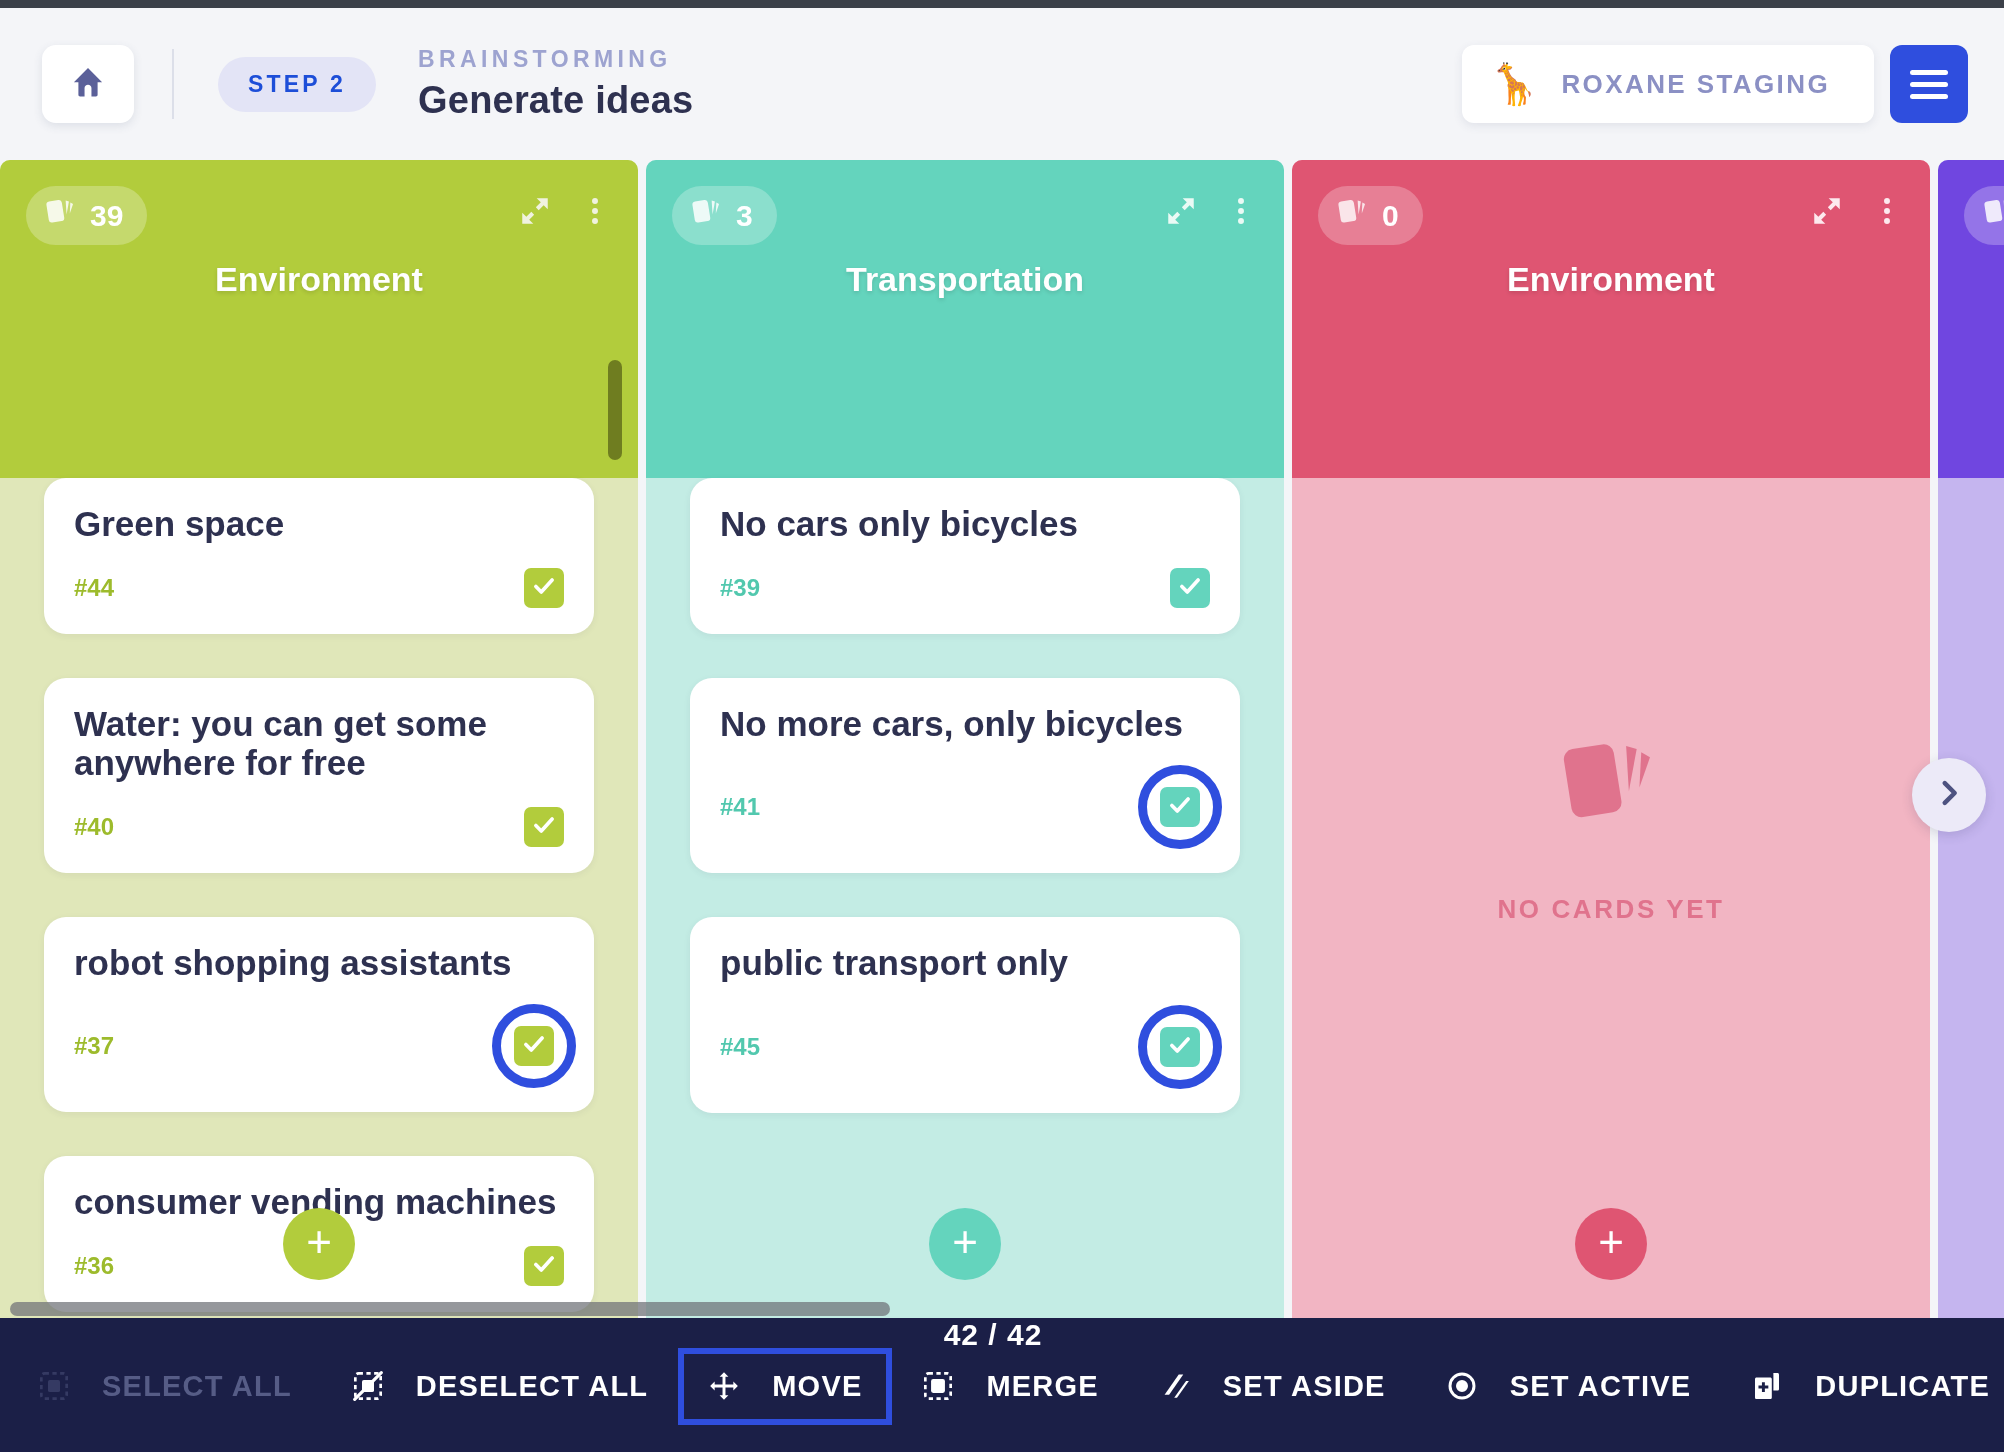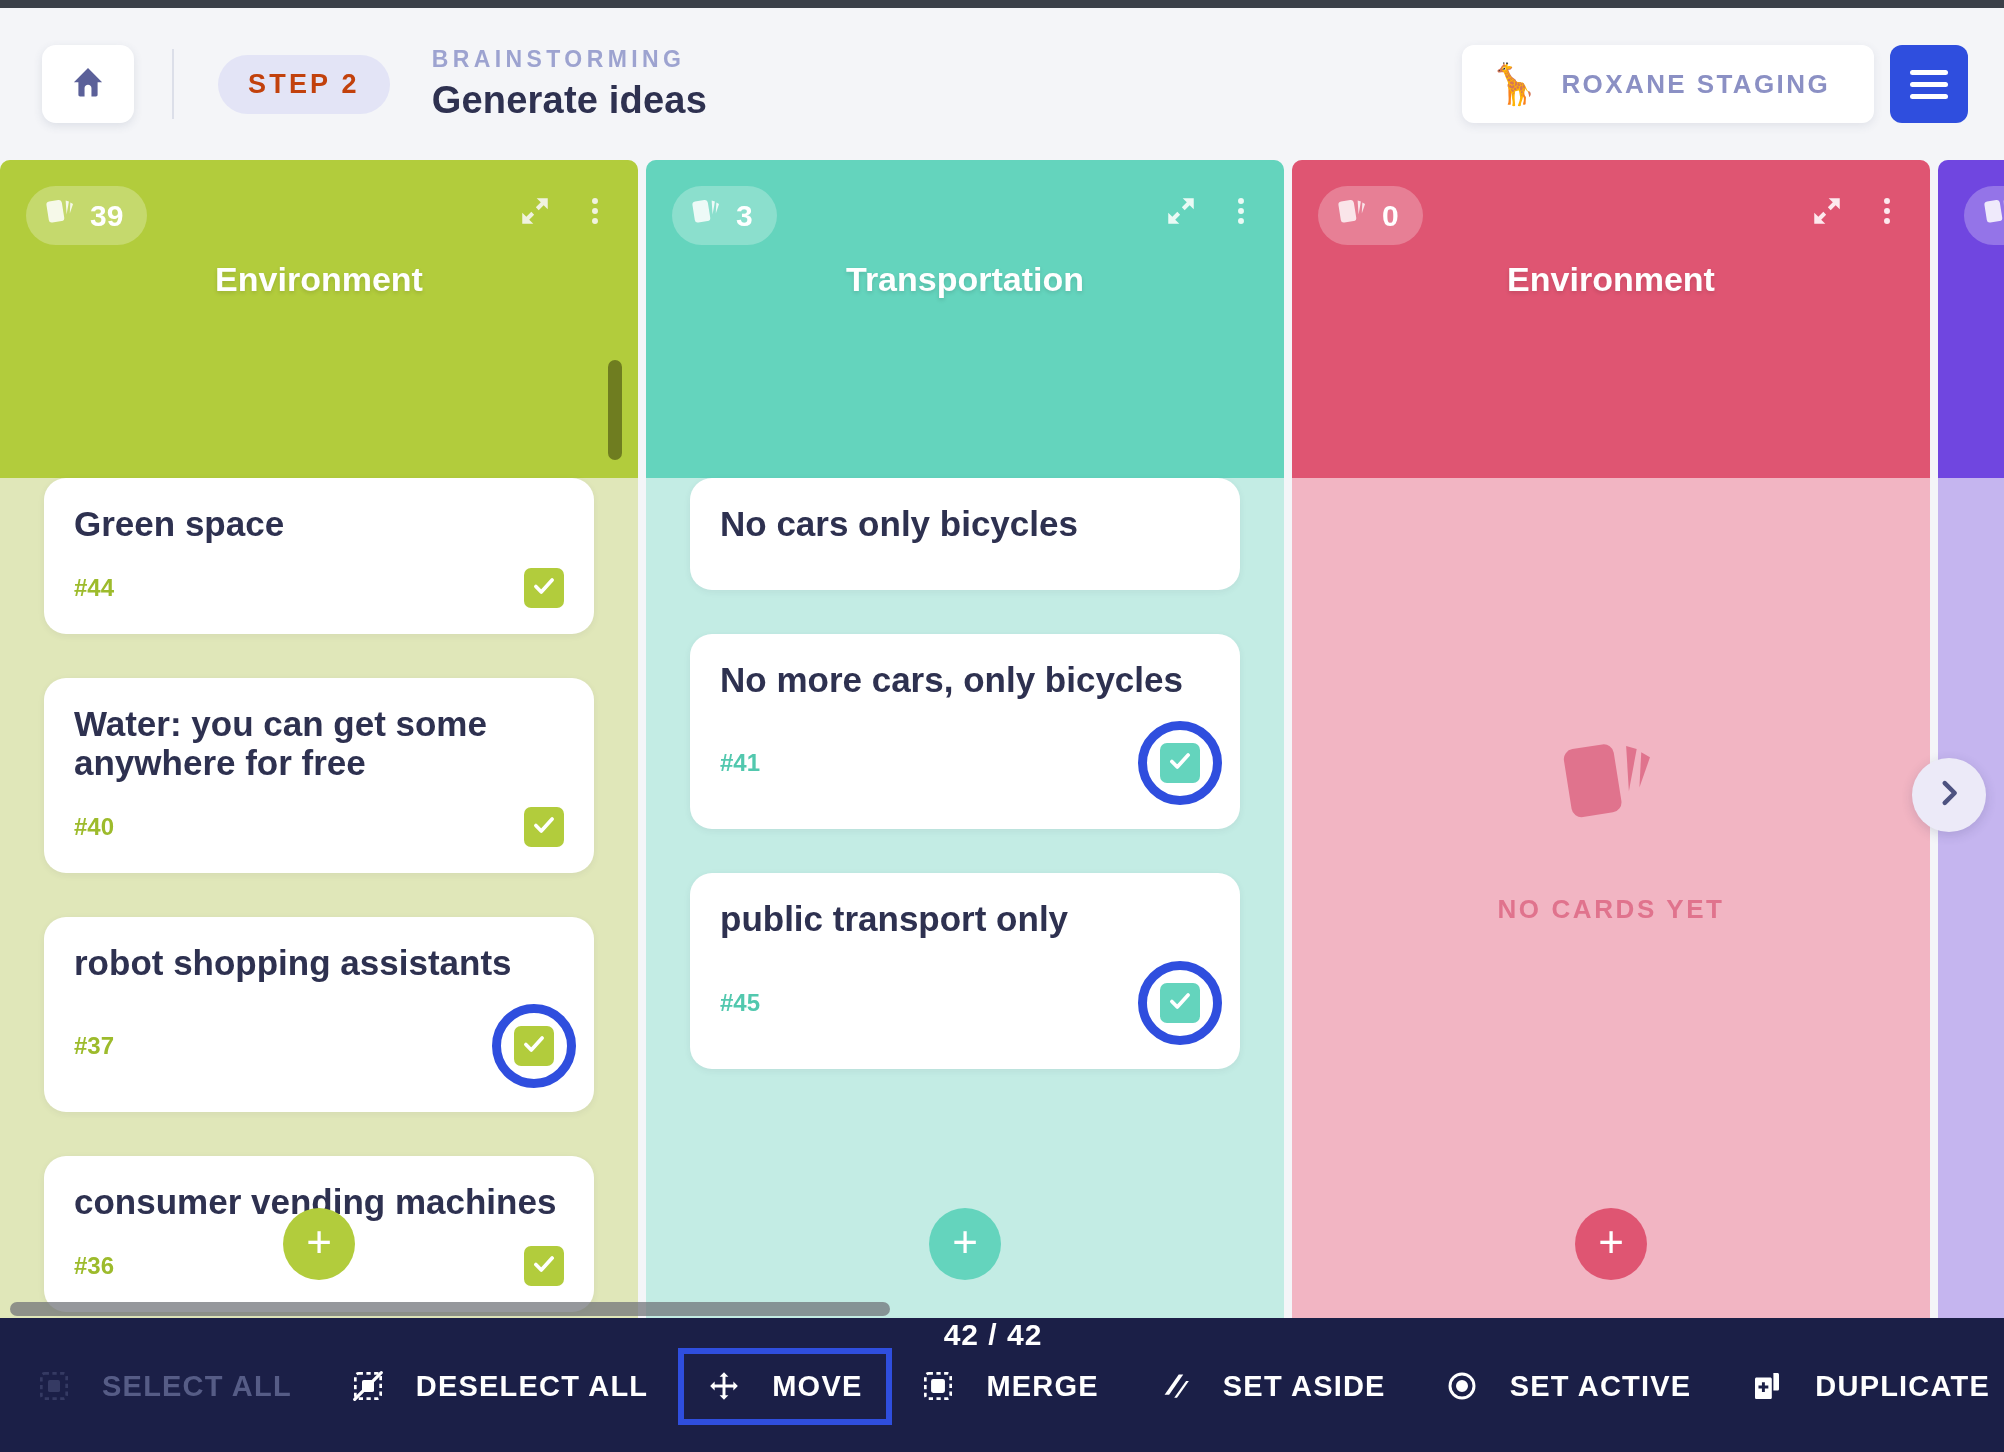--- a/index.html
+++ b/index.html
@@ -41,24 +41,24 @@
   }
   .home-btn svg { width: 36px; height: 36px; }
   .hdr-divider {
     margin-left: 38px;
     width: 2px; height: 70px;
     background: #dcdfe9;
   }
   .step-pill {
     margin-left: 44px;
     background: #e3e4f6;
-    color: #c2410c;
+    color: #1d4ed8;
     border-radius: 34px;
     padding: 14px 30px;
-    font-size: 27px;
+    font-size: 23px;
     font-weight: 700;
     letter-spacing: 3.2px;
   }
   .title-block { margin-left: 42px; }
   .title-kicker {
     color: #9da3d0;
     font-size: 23px;
     font-weight: 700;
     letter-spacing: 4.4px;
     margin-bottom: 6px;
@@ -429,20 +429,28 @@
                 <circle cx="12" cy="12" r="2.1"></circle>
                 <circle cx="12" cy="19" r="2.1"></circle>
             </svg>
           </span>
         </div>
         <div class="col-title">Transportation</div>
       </div>
       <div class="col-body" id="col1body">
           <div class="card">
             <div class="card-title">No cars only bicycles</div>
+            <div class="card-foot">
+              <span class="card-id" style="color: rgb(82, 200, 174);">#39</span>
+              <div class="check" style="background: rgb(100, 212, 189);">
+                <span><svg viewBox="0 0 24 24" fill="none" stroke="#fff" stroke-width="3.4" stroke-linecap="round" stroke-linejoin="round">
+                    <path d="M4.5 12.5l5 5 10-11"></path>
+                  </svg></span>
+              </div>
+            </div>
           </div>
           <div class="card">
             <div class="card-title">No more cars, only bicycles</div>
             <div class="card-foot">
               <span class="card-id" style="color: rgb(82, 200, 174);">#41</span>
               <div class="check-ring">
                 <div class="check" style="background: rgb(100, 212, 189);">
                   <span><svg viewBox="0 0 24 24" fill="none" stroke="#fff" stroke-width="3.4" stroke-linecap="round" stroke-linejoin="round">
                       <path d="M4.5 12.5l5 5 10-11"></path>
                     </svg></span>

